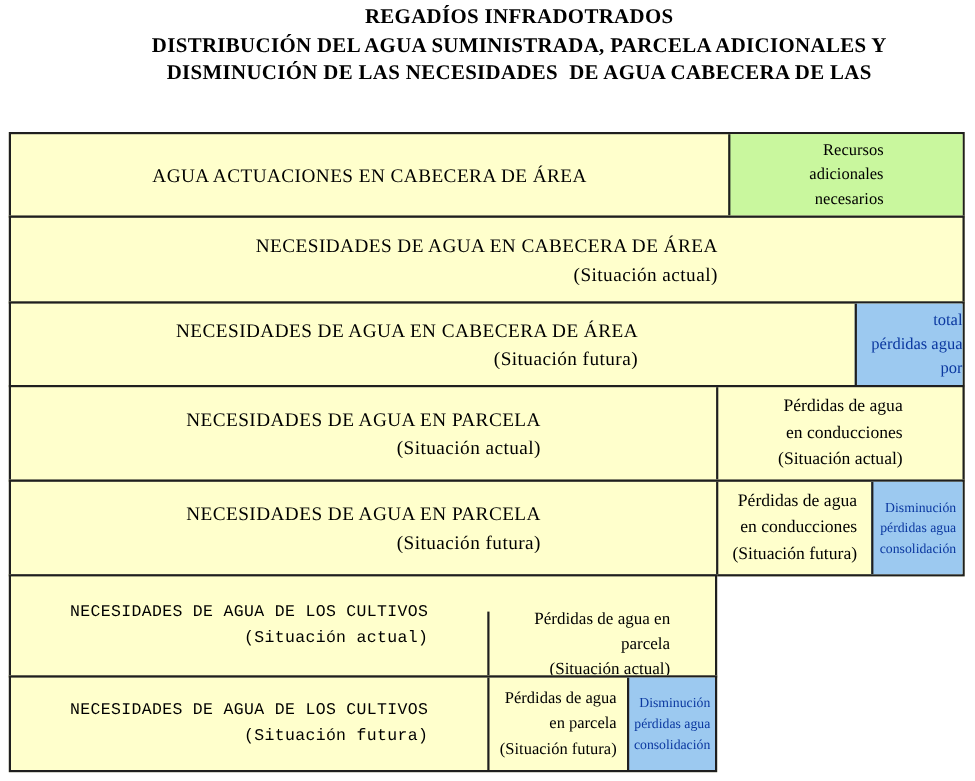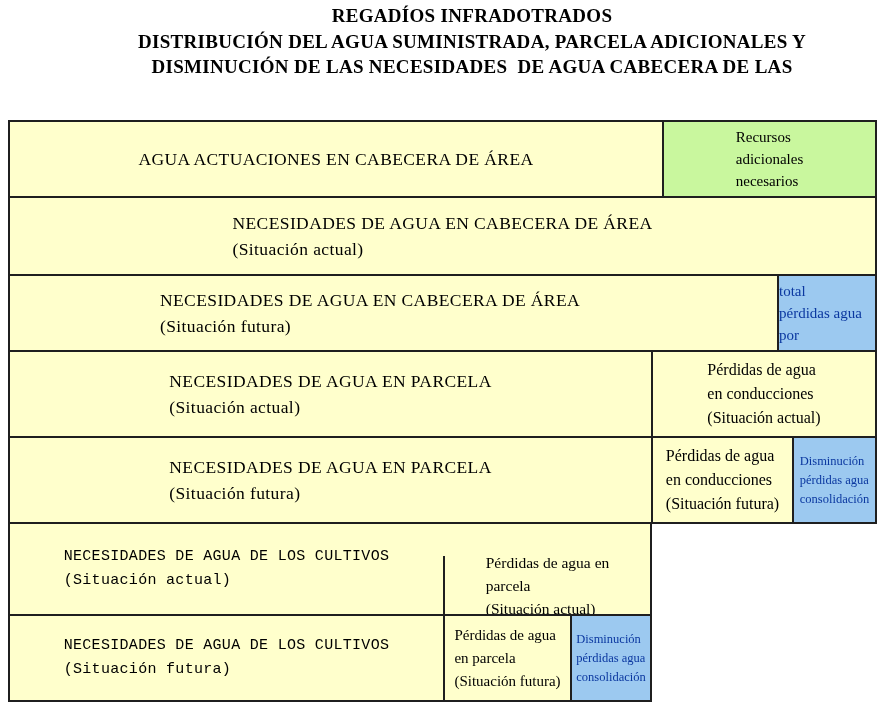--- a/index.html
+++ b/index.html
@@ -35,21 +35,21 @@
     position: absolute;
     display: flex;
     box-sizing: border-box;
     border: 2px solid #1f1f1f;
     background: #FFFFCC;
   }
   .cell {
     display: flex;
     align-items: center;
     justify-content: center;
-    text-align: left;
+    text-align: right;
     box-sizing: border-box;
     white-space: pre-wrap;
     overflow: hidden;
   }
   .cell + .cell { border-left: 2px solid #1f1f1f; }
   .grow { flex: 1 1 auto; }
 
   .green { background: #C9F79E; }
   .blue  { background: #9CC9F0; color: #0B38A0; }
 

